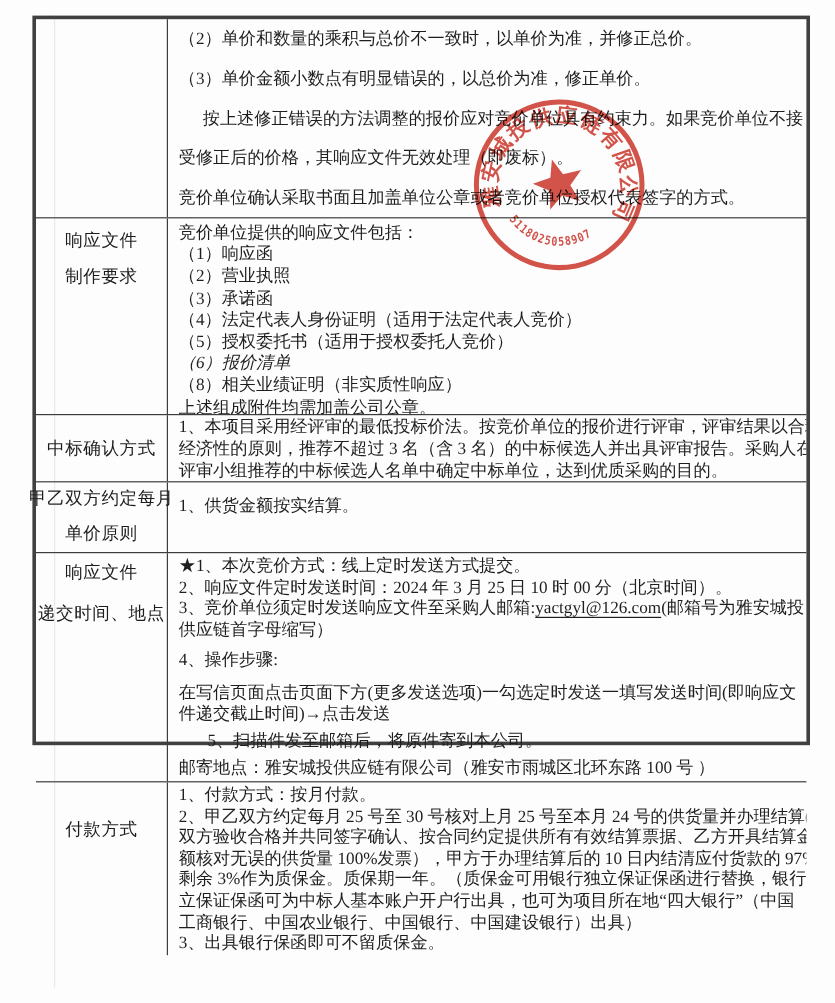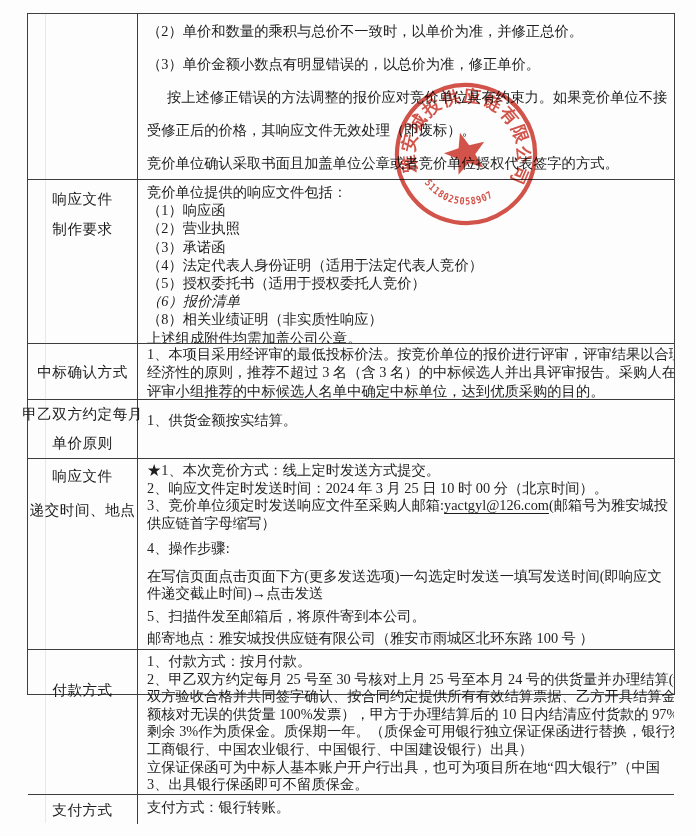--- a/index.html
+++ b/index.html
@@ -5,22 +5,22 @@
 <style>
   html,body{margin:0;padding:0;}
   body{
     width:696px;height:836px;position:relative;overflow:hidden;
     background:#fdfdfd;
     font-family:"Liberation Serif","DejaVu Serif",serif;
     color:#222;
   }
   .page{position:absolute;inset:0;}
   .doc-table{
-    position:absolute;left:27px;top:13px;width:648px;height:682px;
-    border:1px solid #404040;box-sizing:border-box;background:transparent;
+    position:absolute;left:27px;top:13px;width:648px;height:608px;
+    border:3px solid #404040;box-sizing:border-box;background:transparent;
   }
   .row{display:flex;box-sizing:border-box;}
   .row + .row{border-top:1px solid #3d3d3d;}
   .cell{box-sizing:border-box;}
   .label{
     width:110px;flex:0 0 110px;border-right:1px solid #3d3d3d;
     display:flex;flex-direction:column;align-items:center;
     font-size:14.6px;color:#1c1c1c;letter-spacing:.5px;
   }
   .label-line{text-align:center;white-space:nowrap;}
@@ -102,45 +102,37 @@
           <div class="label-line">递交时间、地点</div>
         </div>
         <div class="cell content" style="padding-top: 3px;">
           <div class="line" style="line-height: 17.5px;"><span>★1、本次竞价方式：线上定时发送方式提交。</span></div>
           <div class="line" style="line-height: 17.5px;"><span>2、响应文件定时发送时间：2024 年 3 月 25 日 10 时 00 分（北京时间）。</span></div>
           <div class="line" style="line-height: 17.5px;"><span>3、竞价单位须定时发送响应文件至采购人邮箱:</span><span class="u">yactgyl@126.com</span><span>(邮箱号为雅安城投</span></div>
           <div class="line" style="line-height: 17.5px;"><span>供应链首字母缩写）</span></div>
           <div class="line" style="line-height: 17.5px; margin-top: 8px;"><span>4、操作步骤:</span></div>
           <div class="line" style="line-height: 17.5px; margin-top: 10px;"><span>在写信页面点击页面下方(更多发送选项)一勾选定时发送一填写发送时间(即响应文</span></div>
           <div class="line" style="line-height: 17.5px;"><span>件递交截止时间)→点击发送</span></div>
-          <div class="line" style="line-height: 17.5px; margin-top: 5px;"><span>5、扫描件发至邮箱后，将原件寄到本公司。</span></div>
+          <div class="line" style="line-height: 17.5px; margin-top: 5px; margin-left: 24px;"><span>5、扫描件发至邮箱后，将原件寄到本公司。</span></div>
           <div class="line" style="line-height: 17.5px; margin-top: 5px;"><span>邮寄地点：雅安城投供应链有限公司（雅安市雨城区北环东路 100 号 ）</span></div>
         </div>
       </div>
       <div class="row" style="height: 145px;">
         <div class="cell label" style="justify-content: flex-start; padding-top: 30px; line-height: 20px;">
           <div class="label-line">付款方式</div>
         </div>
         <div class="cell content" style="padding-top: 3px;">
           <div class="line" style="line-height: 17.6px;"><span>1、付款方式：按月付款。</span></div>
           <div class="line" style="line-height: 17.6px;"><span>2、甲乙双方约定每月 25 号至 30 号核对上月 25 号至本月 24 号的供货量并办理结算(经</span></div>
           <div class="line" style="line-height: 17.6px;"><span>双方验收合格并共同签字确认、按合同约定提供所有有效结算票据、乙方开具结算金</span></div>
           <div class="line" style="line-height: 17.6px;"><span>额核对无误的供货量 100%发票），甲方于办理结算后的 10 日内结清应付货款的 97%,</span></div>
           <div class="line" style="line-height: 17.6px;"><span>剩余 3%作为质保金。质保期一年。（质保金可用银行独立保证保函进行替换，银行独</span></div>
+          <div class="line" style="line-height: 17.6px;"><span>立保证保函可为中标人基本账户开户行出具，也可为项目所在地“四大银行”（中国</span></div>
           <div class="line" style="line-height: 17.6px;"><span>工商银行、中国农业银行、中国银行、中国建设银行）出具）</span></div>
-          <div class="line" style="line-height: 17.6px;"><span>立保证保函可为中标人基本账户开户行出具，也可为项目所在地“四大银行”（中国</span></div>
           <div class="line" style="line-height: 17.6px;"><span>3、出具银行保函即可不留质保金。</span></div>
-        </div>
-      </div>
-      <div class="row" style="height: 30px;">
-        <div class="cell label" style="justify-content: center; padding-top: 0px; line-height: 20px;">
-          <div class="label-line">支付方式</div>
-        </div>
-        <div class="cell content" style="padding-top: 2px;">
-          <div class="line" style="line-height: 20px;"><span>支付方式：银行转账。</span></div>
         </div>
       </div>
     </div>
 
   <div class="artifact"></div>
 
   <svg id="seal" width="170" height="170" viewBox="-85 -85 170 170" style="color: rgb(205, 53, 41);">
     <defs>
       <path id="sealArcTop" d="M -45 26 A 52 52 0 1 1 45 26"></path>
       <path id="sealArcBot" d="M -36 35.6 A 50.6 50.6 0 0 0 36 35.6"></path>

